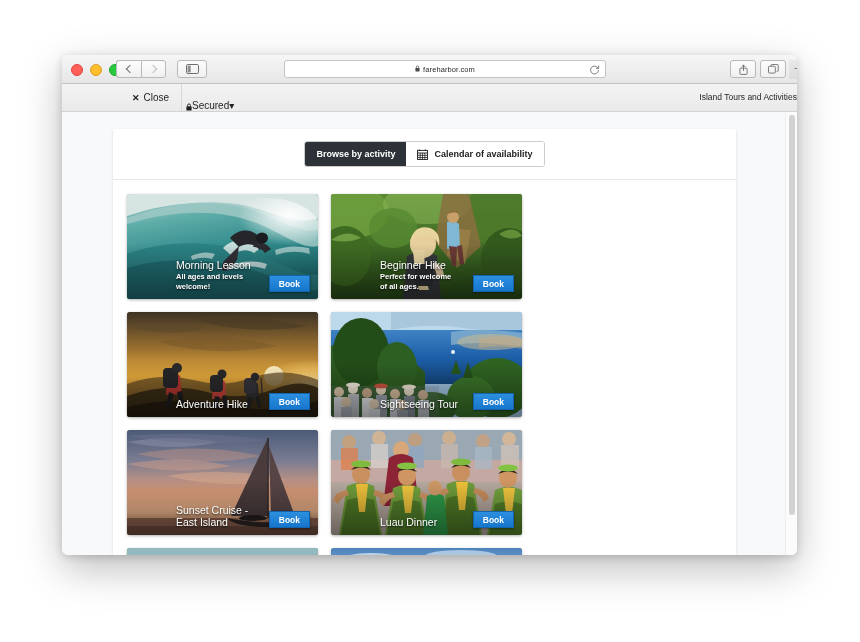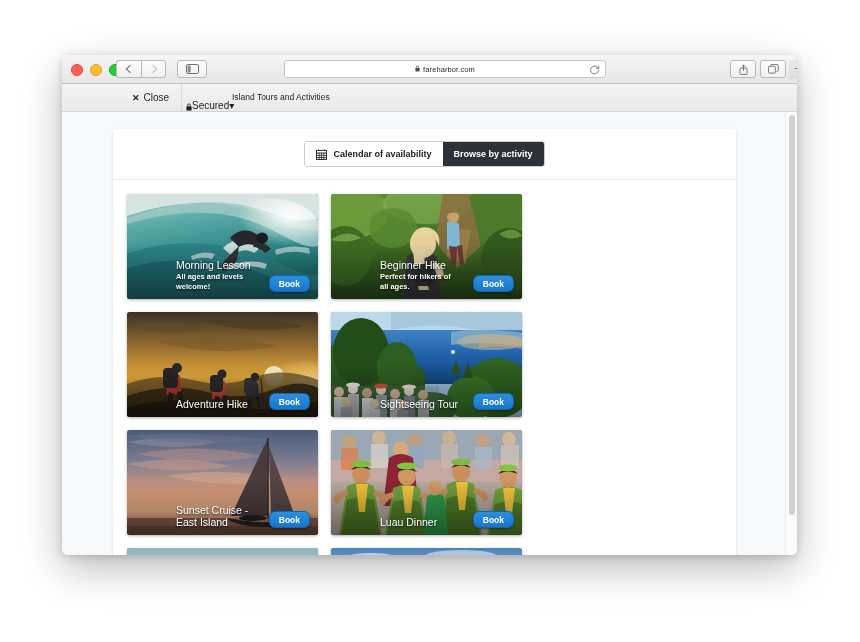--- a/index.html
+++ b/index.html
@@ -142,21 +142,21 @@
     padding: 0 12px;
     box-sizing: border-box;
   }
   .bar-label { font-size: 10px; color: #1f1f1f; }
   #close-x { font-size: 9px; color: #1f1f1f; font-weight: bold; }
   #page-title-bar {
     position: absolute;
     left: 0; right: 0; top: 0;
     height: 27px;
     line-height: 27px;
-    text-align: left;
+    text-align: right;
     font-size: 8.5px;
     color: #1f1f1f;
     padding-left: 170px;
     box-sizing: border-box;
   }
 
   
   #viewport {
     position: relative;
     height: 443px;
@@ -279,21 +279,21 @@
   }
   .card-cta {
     position: absolute;
     right: 8px;
     bottom: 7px;
     height: 17px;
     min-width: 34px;
     padding: 0 9px;
     background: linear-gradient(#2d8fe0, #1676cc);
     border: 1px solid #1463ad;
-    border-radius: 6px;
+    border-radius: 0;
     color: #ffffff;
     font-size: 8.5px;
     font-weight: bold;
     line-height: 16px;
     text-align: center;
     box-sizing: border-box;
     box-shadow: 0 1px 2px rgba(0,0,0,0.35);
   }
 </style>
 </head>
@@ -365,36 +365,36 @@
       <span class="bar-label">▾</span>
     </div>
   </div>
 
   <div id="viewport">
 
     <div id="booking-panel">
 
       <div id="panel-header">
         <div id="view-toggle">
+          <div class="toggle-tab active">
+            <span>Browse by activity</span>
+          </div>
           <div class="toggle-tab">
             <svg id="calendar-icon" viewBox="0 0 14 14">
               <rect x="0.7" y="1.8" width="12.6" height="11.5" fill="none" stroke="#222" stroke-width="1.2"></rect>
               <line x1="0.7" y1="5.1" x2="13.3" y2="5.1" stroke="#222" stroke-width="1.2"></line>
               <line x1="4.0" y1="5.1" x2="4.0" y2="13.3" stroke="#222" stroke-width="1"></line>
               <line x1="7.0" y1="5.1" x2="7.0" y2="13.3" stroke="#222" stroke-width="1"></line>
               <line x1="10.0" y1="5.1" x2="10.0" y2="13.3" stroke="#222" stroke-width="1"></line>
               <line x1="0.7" y1="8.1" x2="13.3" y2="8.1" stroke="#222" stroke-width="1"></line>
               <line x1="0.7" y1="10.8" x2="13.3" y2="10.8" stroke="#222" stroke-width="1"></line>
               <line x1="3.3" y1="0.6" x2="3.3" y2="2.6" stroke="#222" stroke-width="1.3"></line>
               <line x1="10.7" y1="0.6" x2="10.7" y2="2.6" stroke="#222" stroke-width="1.3"></line>
             </svg>
             <span>Calendar of availability</span>
-          </div>
-          <div class="toggle-tab active">
-            <span>Browse by activity</span>
           </div>
         </div>
       </div>
 
       <div id="activity-grid">
 
         <div class="activity-card">
           <div class="card-photo">
             <svg viewBox="0 0 191 105" preserveAspectRatio="none">
               <defs>
@@ -465,21 +465,21 @@
               <ellipse cx="92" cy="50" rx="13" ry="14" fill="#e6cf9c"></ellipse>
               <path d="M79 48 q4 -18 20 -14 q11 4 9 18 q-3 -10 -12 -11 q-11 -1 -17 7 Z" fill="#e8d49e"></path>
               <path d="M82 56 q2 26 6 40 l10 0 q-6 -20 -4 -40 Z" fill="#ecd9a6"></path>
               <path d="M103 68 q9 2 10 14 l-7 2 q-1 -9 -5 -12 Z" fill="#e0c6a0"></path>
               <rect x="84" y="70" width="18" height="22" rx="3" fill="#2c2f33"></rect>
             </svg>
           </div>
           <div class="card-scrim"></div>
           <div class="card-text">
             <div class="card-title">Beginner Hike</div>
-            <div class="card-subtitle">Perfect for hikers of all ages.</div>
+            <div class="card-subtitle">Perfect for welcome of all ages.</div>
           </div>
           <div class="card-cta">Book</div>
         </div>
 
         <div class="activity-card">
           <div class="card-photo">
             <svg viewBox="0 0 191 105" preserveAspectRatio="none">
               <defs>
                 <linearGradient id="s3" x1="0" y1="0" x2="0" y2="1">
                   <stop offset="0" stop-color="#3d3224"></stop>

